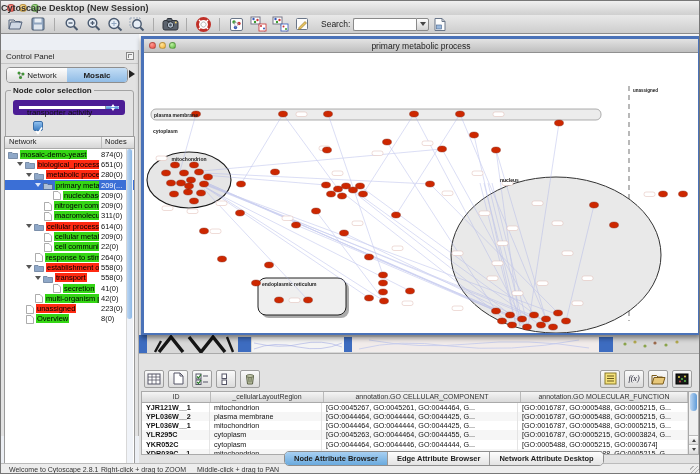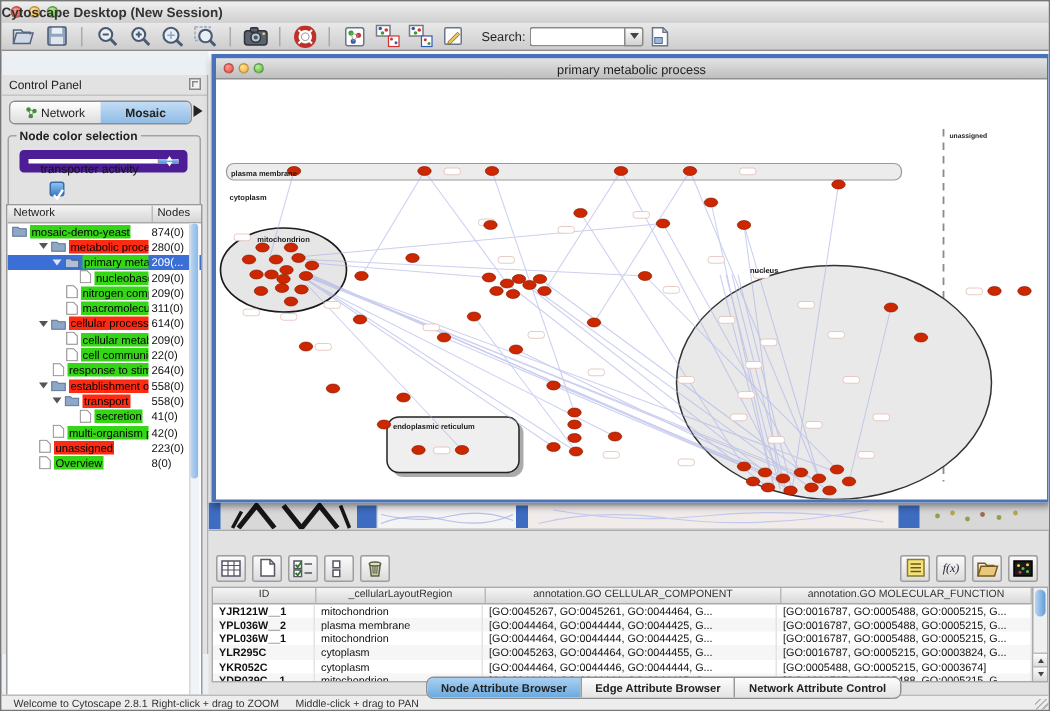--- a/index.html
+++ b/index.html
@@ -277,20 +277,28 @@
         <div class="h2">Nodes</div>
       </div>
 
       <div class="trow ind0">
         <span class="ticon"><svg width="10" height="8">
               <path d="M0.5,7.5 V1.5 H4 L5,2.5 H9.5 V7.5 Z" fill="#8fa8c8" stroke="#5a7190" stroke-width=".7"></path>
             </svg></span>
         <span class="tlabel green">mosaic-demo-yeast</span>
         <span class="tcount">874(0)</span>
       </div>
+      <div class="trow ind1">
+        <span class="twisty"></span>
+        <span class="ticon"><svg width="10" height="8">
+              <path d="M0.5,7.5 V1.5 H4 L5,2.5 H9.5 V7.5 Z" fill="#8fa8c8" stroke="#5a7190" stroke-width=".7"></path>
+            </svg></span>
+        <span class="tlabel red">biological_process</span>
+        <span class="tcount">651(0)</span>
+      </div>
       <div class="trow ind2">
         <span class="twisty"></span>
         <span class="ticon"><svg width="10" height="8">
               <path d="M0.5,7.5 V1.5 H4 L5,2.5 H9.5 V7.5 Z" fill="#8fa8c8" stroke="#5a7190" stroke-width=".7"></path>
             </svg></span>
         <span class="tlabel red">metabolic process</span>
         <span class="tcount">280(0)</span>
       </div>
       <div class="trow ind3 selected">
         <span class="twisty"></span>
@@ -739,21 +747,21 @@
   </div>
 
   <div class="bottom-tabs">
     <div class="btab active">
         <span>Node Attribute Browser</span>
       </div>
     <div class="btab">
         <span>Edge Attribute Browser</span>
       </div>
     <div class="btab">
-        <span>Network Attribute Control</span>
+        <span>Network Attribute Desktop</span>
       </div>
   </div>
 
   <div class="status-bar">
     <span class="st1">Welcome to Cytoscape 2.8.1</span>
     <span class="st2">Right-click + drag to ZOOM</span>
     <span class="st3">Middle-click + drag to PAN</span>
     <span class="grip"></span>
   </div>
 

